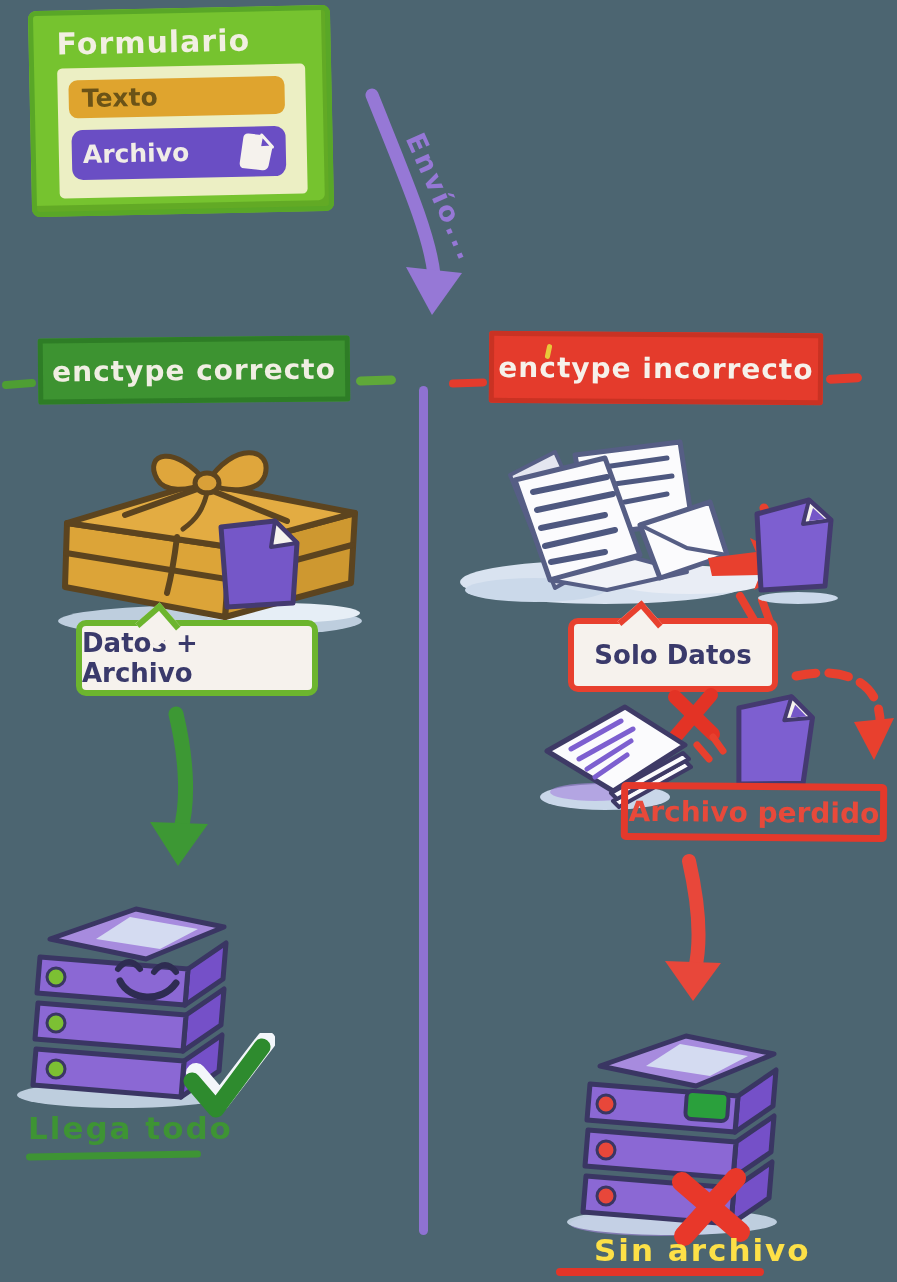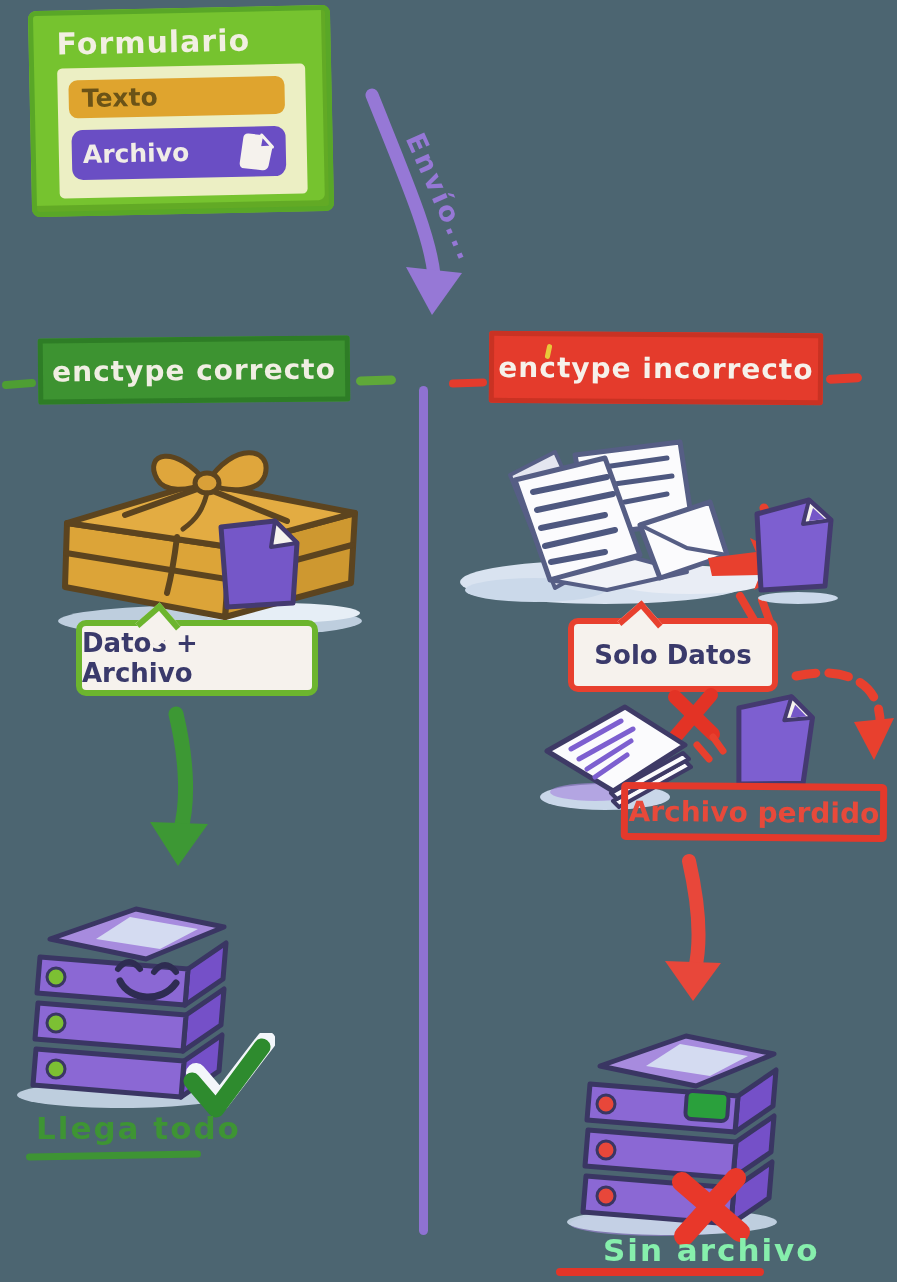--- a/index.html
+++ b/index.html
@@ -38,23 +38,23 @@
   
   .bubble{background:#F6F2ED;border-radius:10px;display:flex;align-items:center;justify-content:center;
     color:#3A3A6B;font-size:26px;}
   .bubble .tail{position:absolute;width:26px;height:26px;background:#F6F2ED;transform:rotate(49deg);}
   .bubble-green{left:76px;top:620px;width:230px;height:64px;border:6px solid #6CB52E;}
   .bubble-green .tail{top:-17px;left:60px;border-left:6px solid #6CB52E;border-top:6px solid #6CB52E;}
   .bubble-red{left:524px;top:618px;width:198px;height:62px;border:6px solid #E8402E;margin-left:44px;}
   .bubble-red .tail{top:-17px;left:50px;border-left:6px solid #E8402E;border-top:6px solid #E8402E;}
 
   
-  .result-green{left:36px;top:1110px;font-size:31px;color:#3E9434;letter-spacing:2px;}
+  .result-green{left:28px;top:1110px;font-size:31px;color:#3E9434;letter-spacing:2px;}
   .underline-green{left:26px;top:1152px;width:175px;height:7px;background:#3E9434;border-radius:4px;transform:rotate(-1deg);}
-  .result-red{left:594px;top:1232px;font-size:31px;color:#86efac;letter-spacing:2px;margin-left:9px;}
+  .result-red{left:594px;top:1232px;font-size:31px;color:#fde047;letter-spacing:2px;}
   .underline-red{left:556px;top:1268px;width:208px;height:8px;background:#E33528;border-radius:4px;}
 
   .lost-box{left:621px;top:783px;width:266px;height:58px;border:7px solid #E4392B;border-radius:5px;
     box-sizing:border-box;display:flex;align-items:center;justify-content:center;
     color:#E8493A;font-size:28px;transform:rotate(.5deg);}
   .accent{left:546px;top:344px;width:5px;height:15px;background:#E8C83A;border-radius:3px;transform:rotate(12deg);}
 </style>
 </head>
 <body>
 

